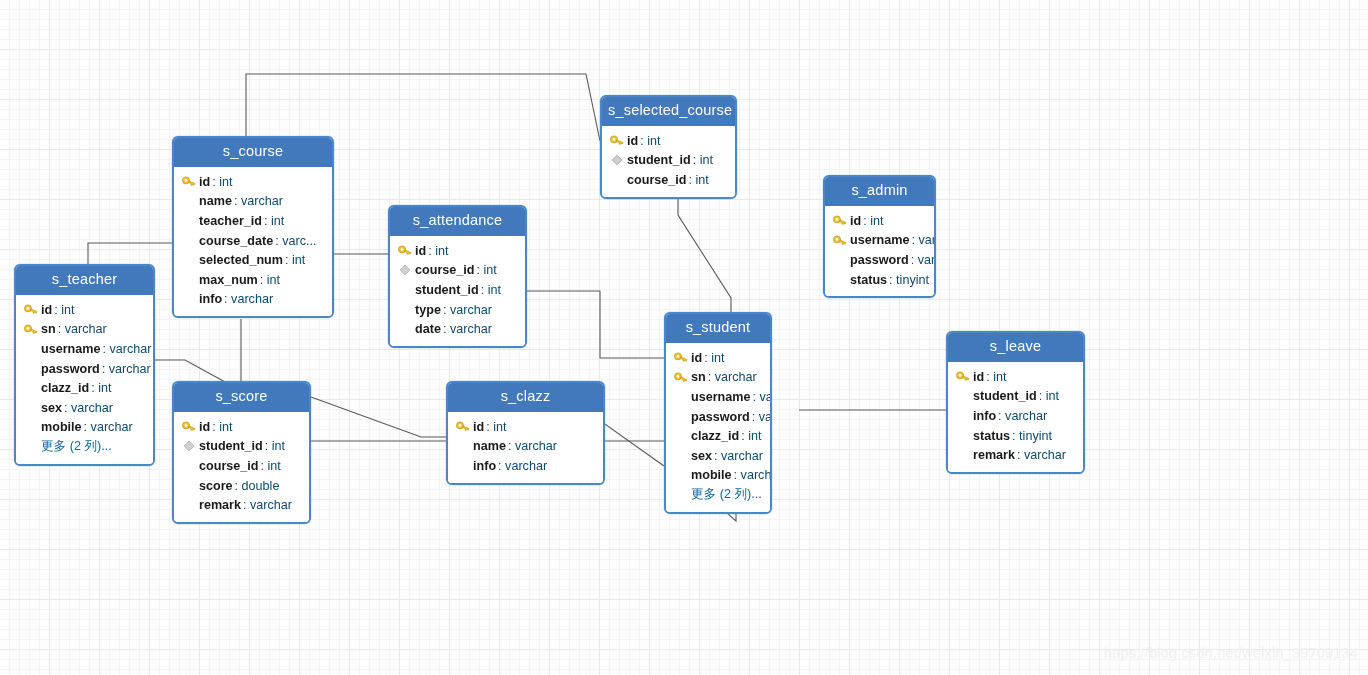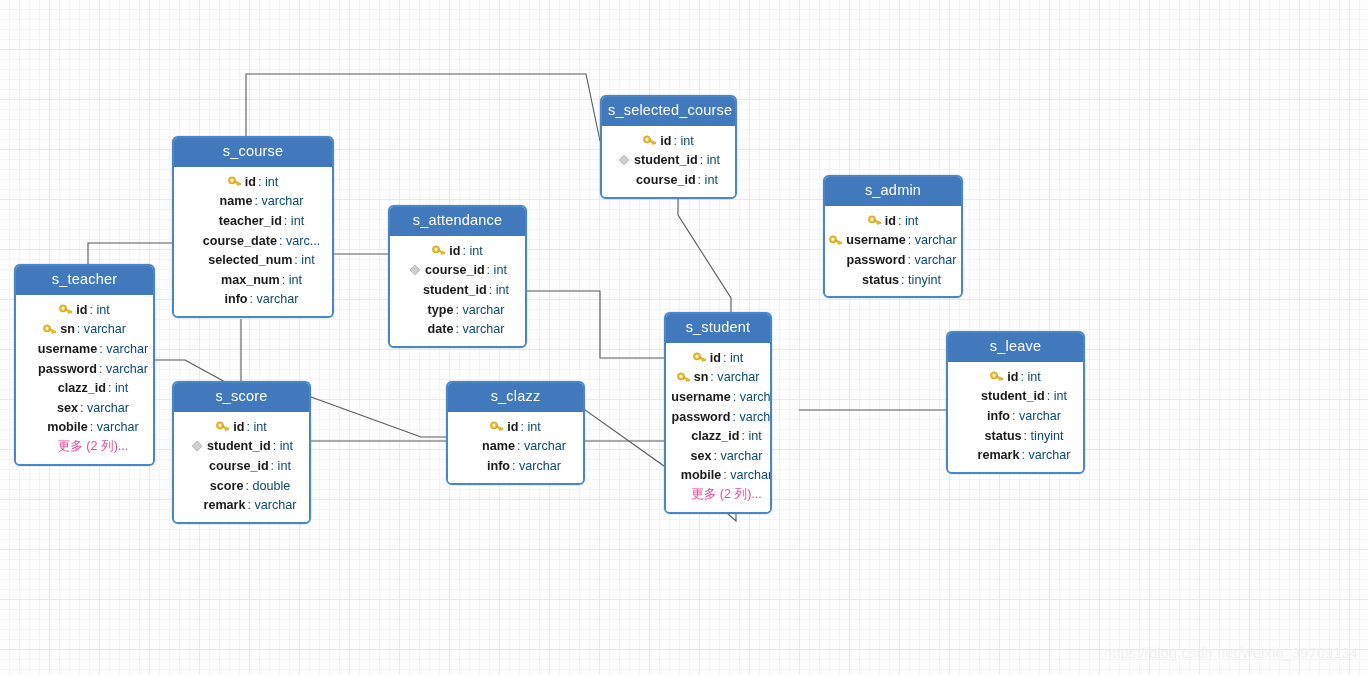--- a/index.html
+++ b/index.html
@@ -53,41 +53,40 @@
     padding: 5px 0 7px 0;
     background: #ffffff;
   }
   .col-row {
     display: flex;
     align-items: center;
     height: 19.6px;
     padding: 0 8px 0 7px;
     font-size: 12.6px;
     white-space: nowrap;
-    justify-content: center;
   }
   .col-icon {
     width: 16px;
     min-width: 16px;
     height: 14px;
     margin-right: 2px;
     display: inline-flex;
     align-items: center;
     justify-content: center;
   }
   .col-name {
     font-weight: bold;
     color: #1a1a1a;
   }
   .col-type {
     color: #0c4a6e;
     margin-left: 2px;
   }
   .col-more {
-    color: #ec4899;
+    color: #0369a1;
     font-weight: normal;
   }
   .watermark {
     position: absolute;
     right: 10px;
     bottom: 14px;
     color: #f0f0f0;
     font-size: 14.5px;
     z-index: 3;
     white-space: nowrap;
@@ -281,21 +280,21 @@
             <span class="col-name">student_id</span>
             <span class="col-type">: int</span>
           </div>
           <div class="col-row">
             <span class="col-icon"></span>
             <span class="col-name">course_id</span>
             <span class="col-type">: int</span>
           </div>
         </div>
       </div>
-      <div class="table-node" style="left: 823px; top: 175px; width: 140px;">
+      <div class="table-node" style="left: 823px; top: 175px; width: 113px;">
         <div class="tbl-header">s_admin</div>
         <div class="tbl-body">
           <div class="col-row">
             <span class="col-icon">
               <svg width="14" height="13" viewBox="0 0 14 13">
                 <circle cx="4" cy="5.4" r="3.5" fill="#f2c230" stroke="#c79b10" stroke-width="0.8"></circle>
                 <circle cx="4" cy="5.4" r="1.3" fill="#ffffff"></circle>
                 <path d="M6.8 5.9 L13 8.6 L12.2 10.1 L10.6 9.4 L10.1 10.4 L8.9 9.9 L9.4 8.8 L6.4 7.4 Z" fill="#f2c230" stroke="#c79b10" stroke-width="0.7" stroke-linejoin="round"></path>
               </svg>
             </span>
@@ -414,21 +413,21 @@
             <span class="col-name">score</span>
             <span class="col-type">: double</span>
           </div>
           <div class="col-row">
             <span class="col-icon"></span>
             <span class="col-name">remark</span>
             <span class="col-type">: varchar</span>
           </div>
         </div>
       </div>
-      <div class="table-node" style="left: 446px; top: 381px; width: 139px;">
+      <div class="table-node" style="left: 446px; top: 381px; width: 159px;">
         <div class="tbl-header">s_clazz</div>
         <div class="tbl-body">
           <div class="col-row">
             <span class="col-icon">
               <svg width="14" height="13" viewBox="0 0 14 13">
                 <circle cx="4" cy="5.4" r="3.5" fill="#f2c230" stroke="#c79b10" stroke-width="0.8"></circle>
                 <circle cx="4" cy="5.4" r="1.3" fill="#ffffff"></circle>
                 <path d="M6.8 5.9 L13 8.6 L12.2 10.1 L10.6 9.4 L10.1 10.4 L8.9 9.9 L9.4 8.8 L6.4 7.4 Z" fill="#f2c230" stroke="#c79b10" stroke-width="0.7" stroke-linejoin="round"></path>
               </svg>
             </span>

